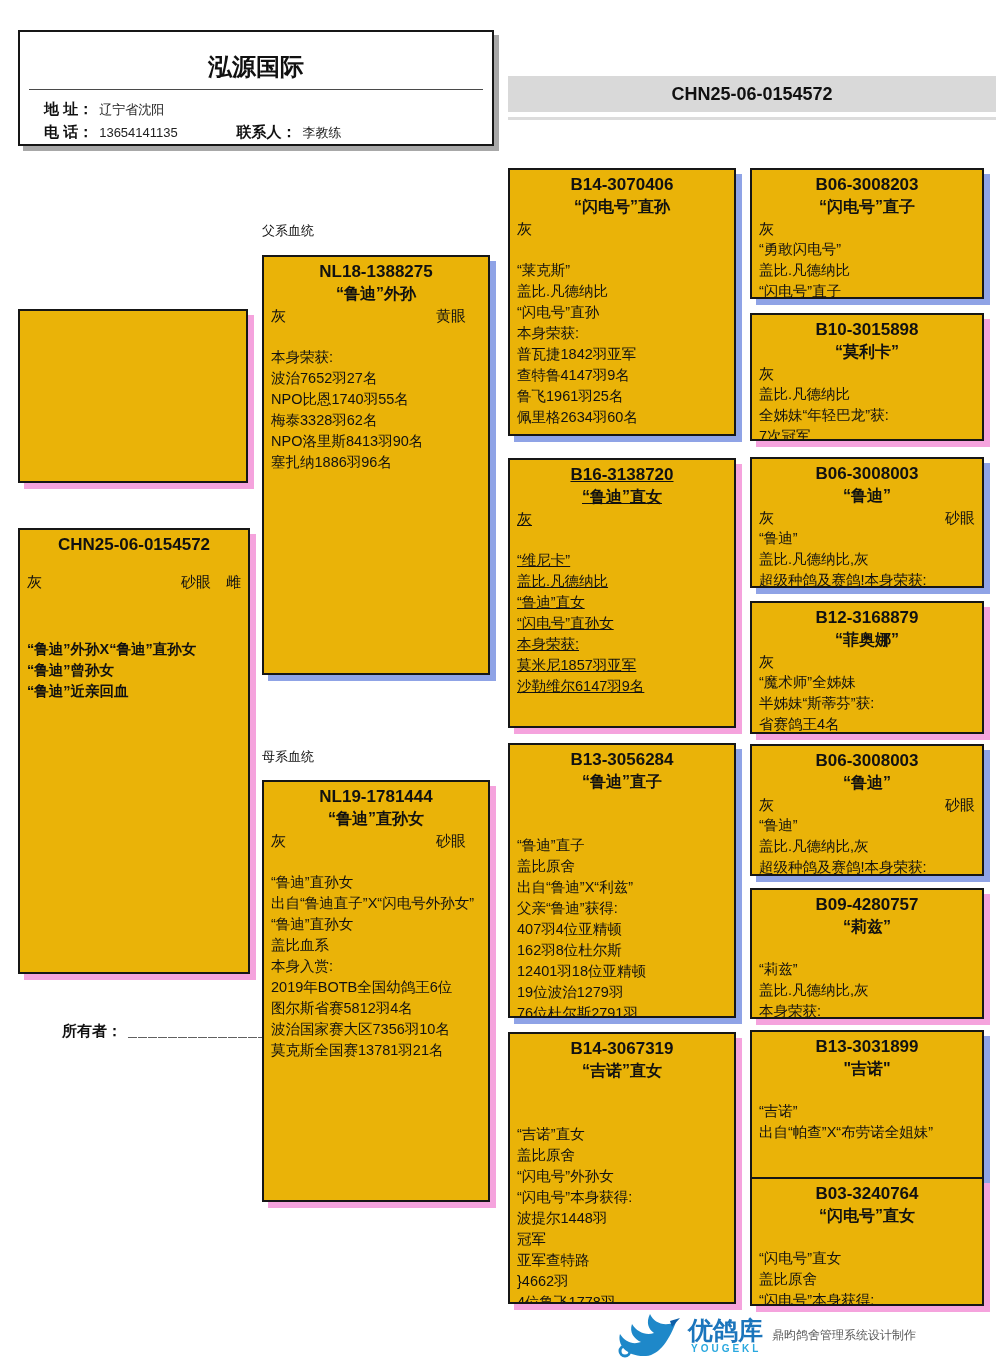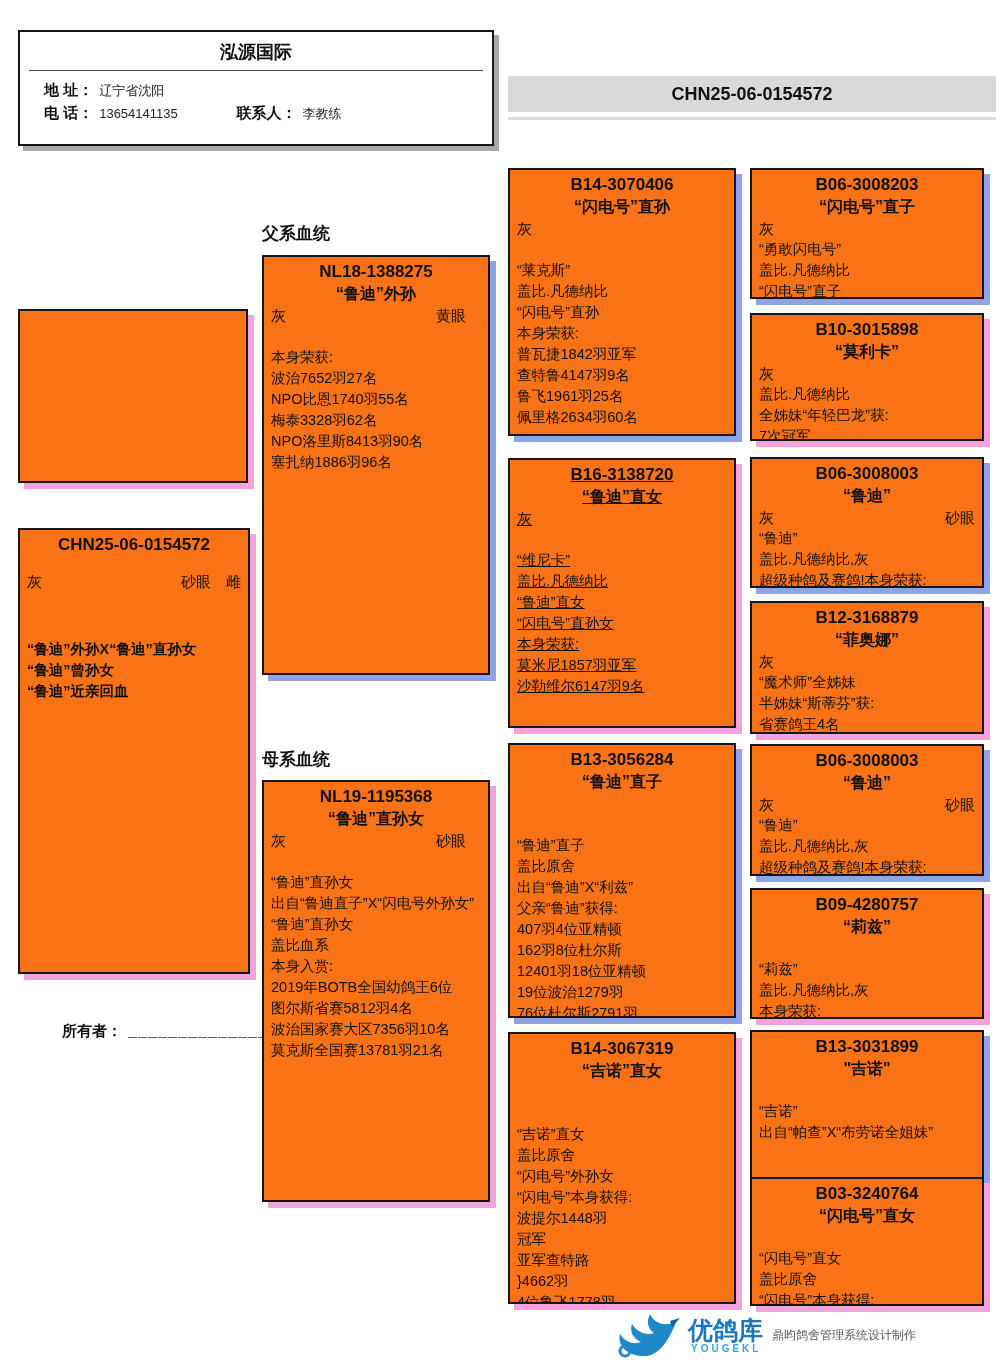--- a/index.html
+++ b/index.html
@@ -7,49 +7,49 @@
     width:1006px;height:1366px;position:relative;background:#ffffff;
     font-family:"Liberation Sans","DejaVu Sans",sans-serif;color:#111;
     overflow:hidden;
   }
   
   .header-box{
     position:absolute;left:18px;top:30px;width:476px;height:116px;
     background:#fff;border:2px solid #161616;box-sizing:border-box;
     box-shadow:5px 5px 0 0 #a8a8a8;
   }
-  .header-title{text-align:center;font-size:18px;font-weight:bold;padding-top:8px;}
+  .header-title{text-align:center;font-size:24px;font-weight:bold;padding-top:19px;}
   .header-divider{border-top:1px solid #4a4a4a;margin:6px 9px 7px 9px;}
   .header-rows{padding-left:24px;font-size:13px;line-height:1.55;}
   .hlabel{font-weight:bold;font-size:15px;margin-right:6px;}
   .hval{font-size:13px;color:#222;}
   .contact-pair{margin-left:55px;text-align:center;}
   
   .banner{
     position:absolute;left:508px;top:76px;width:488px;height:36px;
     background:#d9d9d9;text-align:center;font-weight:bold;font-size:18px;line-height:36px;
   }
   .banner-line{position:absolute;left:508px;top:117px;width:488px;height:3px;background:#dcdcdc;}
   
   .pbox{
-    position:absolute;background:#f97316;border:2px solid #161616;box-sizing:border-box;
+    position:absolute;background:#eab308;border:2px solid #161616;box-sizing:border-box;
     overflow:hidden;
   }
   .pbox.blue{box-shadow:6px 6px 0 0 #8fa3e6;}
   .pbox.pink{box-shadow:6px 6px 0 0 #f5a3dd;}
   .ptitle{font-weight:bold;font-size:17px;text-align:center;margin-top:4px;line-height:1.35;}
   .psub{font-weight:bold;font-size:16px;text-align:center;line-height:1.3;}
   .pinfo{display:flex;justify-content:space-between;padding:0 7px;font-size:15px;height:21px;line-height:21px;}
   .pinfo .sex{margin-left:15px;}
   .pbody{padding:0 7px;font-size:14.5px;line-height:1.45;}
   .gapbody .pbody{margin-top:21px;}
   .subject .pinfo{margin-top:14px;}
   .subject .pbody{margin-top:47px;font-weight:bold;}
   
-  .section-label{position:absolute;font-size:17px;font-weight:bold;}
+  .section-label{position:absolute;font-size:13px;font-weight:normal;}
   .owner{position:absolute;left:62px;top:1022px;font-size:15px;font-family:Liberation Mono, monospace;}
   .owner .hlabel{font-size:15px;}
   .owner-blank{letter-spacing:1px;}
   
   .logo-icon{position:absolute;left:614px;top:1310px;}
   .brand{position:absolute;left:688px;top:1314px;font-size:25px;font-weight:bold;color:#1b75bc;}
   .brand-en{position:absolute;left:691px;top:1343px;font-size:10px;font-weight:bold;letter-spacing:3px;color:#29a8df;}
   .tagline{position:absolute;left:772px;top:1327px;font-size:12px;color:#595959;}
 </style>
 </head>
@@ -104,21 +104,21 @@
       <div class="line">波治7652羽27名</div>
       <div class="line">NPO比恩1740羽55名</div>
       <div class="line">梅泰3328羽62名</div>
       <div class="line">NPO洛里斯8413羽90名</div>
       <div class="line">塞扎纳1886羽96名</div>
     </div>
 </div>
 
 <div class="section-label" style="left:262px;top:748px;">母系血统</div>
 <div class="pbox pink gapbody" style="left:262px;top:780px;width:228px;height:422px;">
-  <div class="ptitle">NL19-1195368</div>
+  <div class="ptitle">NL19-1781444</div>
   <div class="psub">“鲁迪”直孙女</div>
   <div class="pinfo">
     <span>灰</span>
     <span><span>砂眼</span><span class="sex"></span></span>
   </div>
   <div class="pbody">
       <div class="line">“鲁迪”直孙女</div>
       <div class="line">出自“鲁迪直子”X“闪电号外孙女”</div>
       <div class="line">“鲁迪”直孙女</div>
       <div class="line">盖比血系</div>

